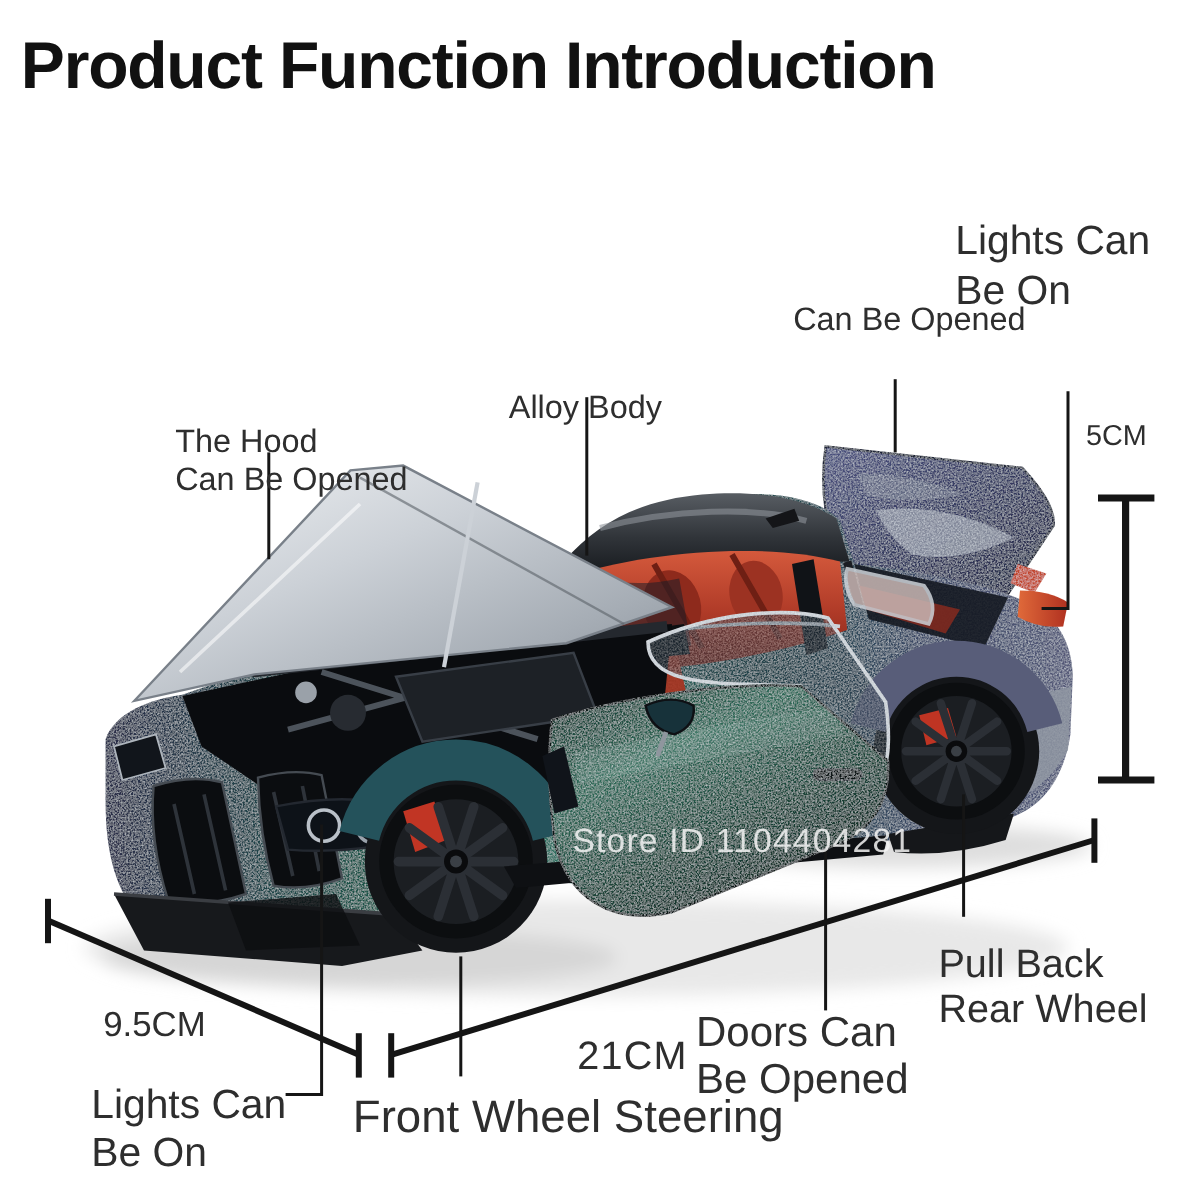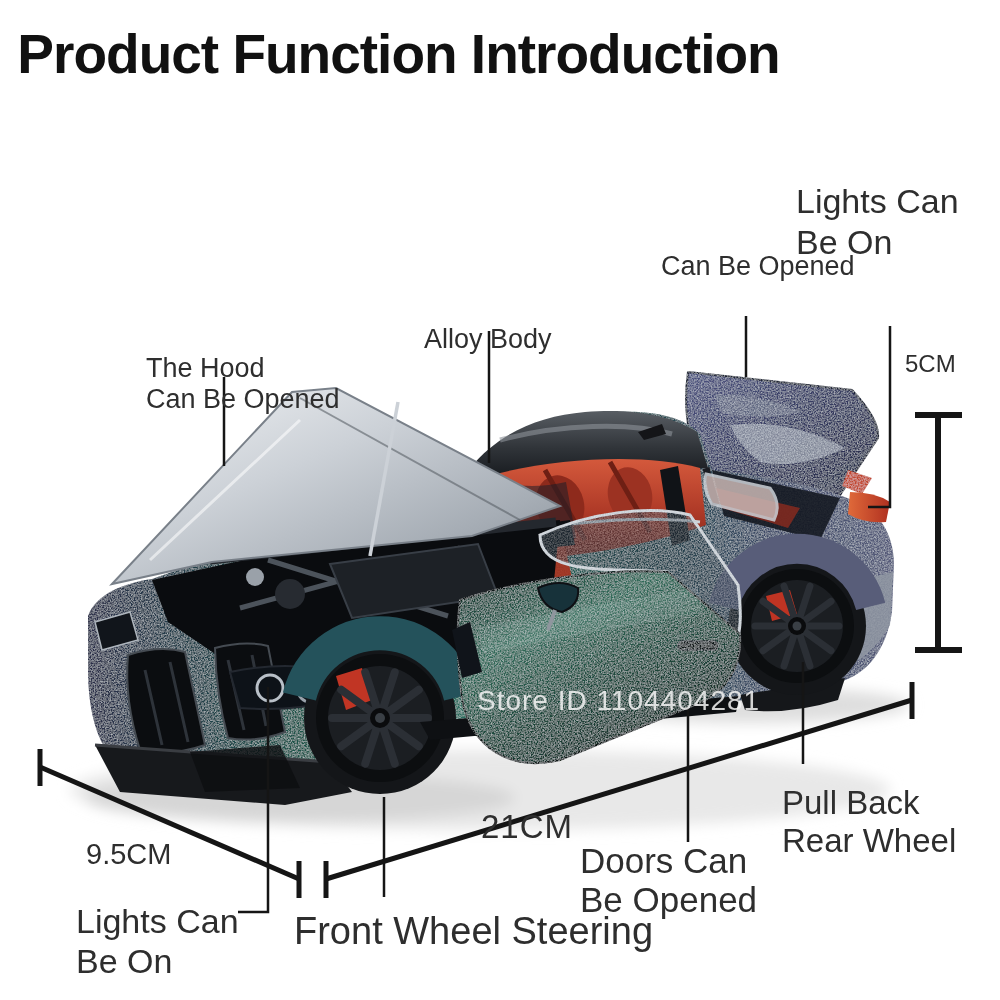--- a/index.html
+++ b/index.html
@@ -8,21 +8,21 @@
   .title{position:absolute;left:0;top:22px;width:797px;text-align:center;
          font-size:55px;font-weight:700;letter-spacing:-1px;color:var(--title-color,#111);}
   .lbl{position:absolute;color:var(--label-color,#2e2e2e);white-space:nowrap;}
   .l-hood{left:146px;top:316px;font-size:27px;line-height:31px;margin-top:37px;}
   .l-alloy{left:424px;top:292px;font-size:27px;margin-top:32px;}
   .l-trunk{left:661px;top:251px;font-size:27px;line-height:31px;}
   .l-lights-top{left:796px;top:181px;font-size:34px;line-height:41px;}
   .l-5cm{left:905px;top:350px;font-size:24px;}
   .l-rear-wheel{left:782px;top:784px;font-size:33px;line-height:38px;}
   .l-95cm{left:86px;top:838px;font-size:29px;}
-  .l-21cm{left:481px;top:808px;font-size:33px;letter-spacing:1px;}
+  .l-21cm{left:481px;top:861px;font-size:33px;letter-spacing:1px;}
   .l-doors{left:580px;top:841px;font-size:35px;line-height:39px;}
   .l-front-wheel{left:294px;top:910px;font-size:38px;}
   .l-lights-bottom{left:76px;top:901px;font-size:34px;line-height:40px;}
   .watermark{position:absolute;left:477px;top:665px;font-size:28px;letter-spacing:1px;
              color:var(--watermark-color,rgba(244,244,244,.85));z-index:3;margin-top:20px;}
   svg.car{position:absolute;left:0;top:0;z-index:1;}
   svg.ann{position:absolute;left:0;top:0;z-index:4;pointer-events:none;}
   .ann .conn{stroke:var(--line-color,#151515);stroke-width:2.5;fill:none;}
   .ann .dim{stroke:var(--line-color,#151515);stroke-width:5;fill:none;}
   .ann .dim-h{stroke:var(--line-color,#151515);stroke-width:6;fill:none;}

